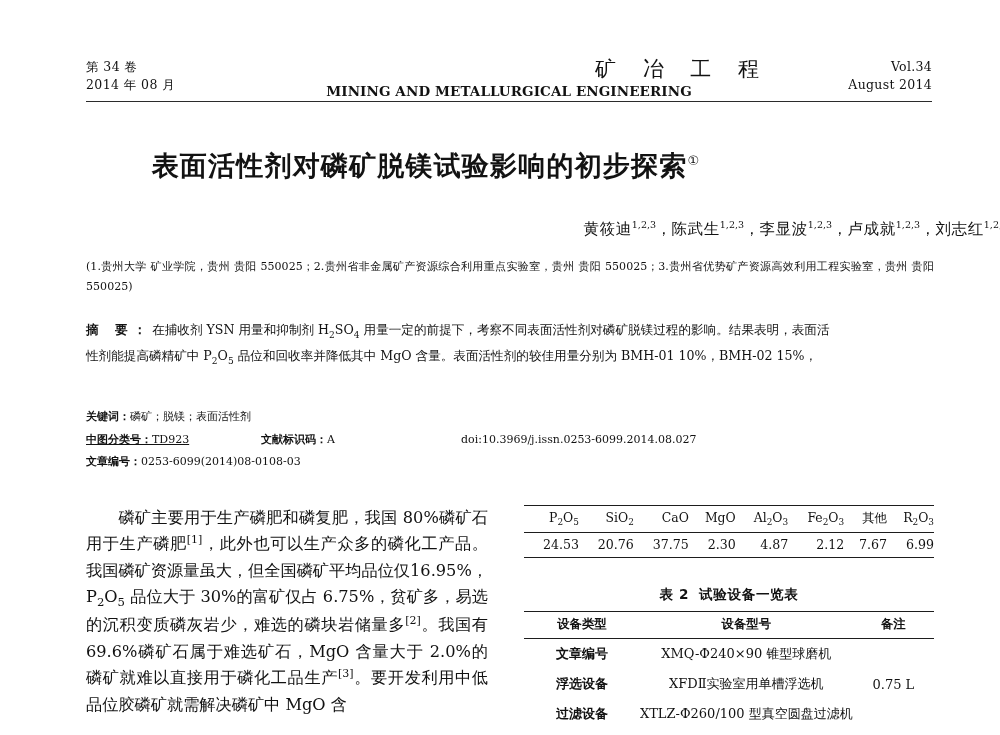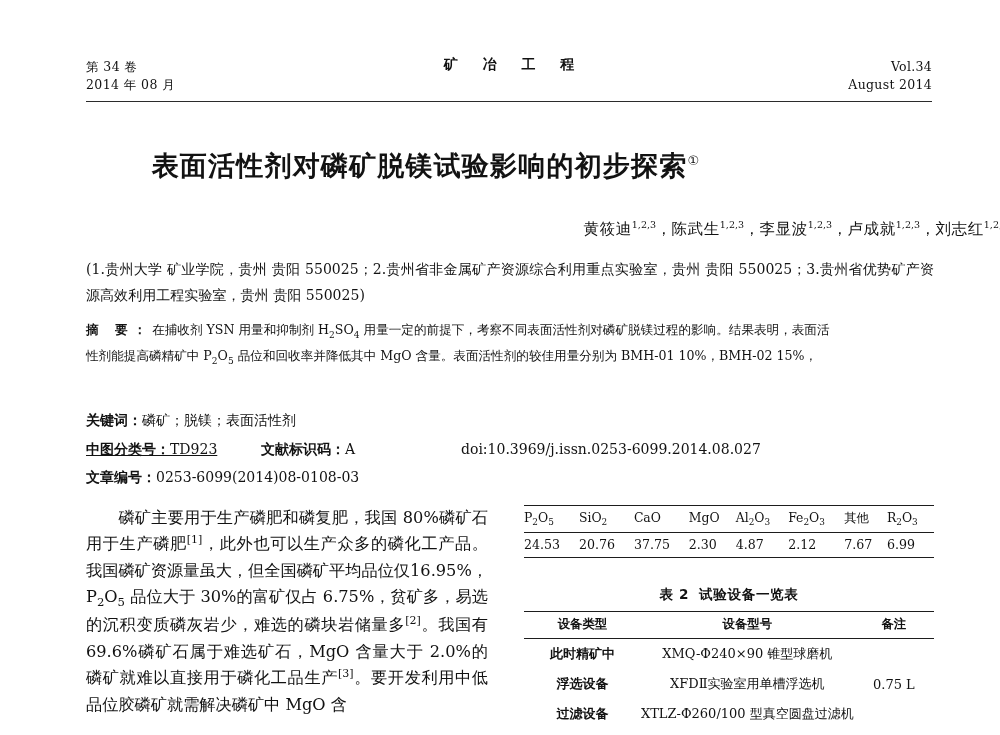--- a/index.html
+++ b/index.html
@@ -50,25 +50,26 @@
   }
   .mast-center {
     position: absolute;
     left: 50%;
     top: -2px;
     transform: translateX(-50%);
     text-align: center;
     width: 520px;
   }
   .journal-cn {
-    font-size: 14px;
-    font-weight: bold;
+    font-size: 21px;
+    font-weight: normal;
     letter-spacing: 10px;
     line-height: 1.25;
     padding-left: 10px;
+    text-align: right;
   }
   .journal-en {
     font-size: 13.5px;
     font-weight: bold;
     letter-spacing: 0.1px;
     line-height: 1.3;
     margin-top: 1px;
   }
   .rule-main {
     position: absolute;
@@ -113,21 +114,21 @@
     vertical-align: super;
     letter-spacing: 0;
   }
   .sep { letter-spacing: 0; }
 
   .affil {
     position: absolute;
     left: 78px;
     top: 257px;
     width: 848px;
-    font-size: 14px;
+    font-size: 11px;
     line-height: 1.85;
     letter-spacing: 0.05px;
     text-align: justify;
   }
 
   
   .absblock {
     position: absolute;
     left: 78px;
     top: 318px;
@@ -139,21 +140,21 @@
   .lbl { font-weight: bold; }
   .lbl-abs { font-weight: bold; letter-spacing: 6px; }
   sub { font-size: 0.72em; vertical-align: sub; }
   sup.ref { font-size: 0.68em; vertical-align: super; }
 
   .metablock {
     position: absolute;
     left: 78px;
     top: 406px;
     width: 848px;
-    font-size: 14px;
+    font-size: 11px;
     line-height: 2.05;
   }
   .metarow { white-space: nowrap; }
   .m-clc   { display: inline-block; width: 175px; text-decoration: underline; }
   .m-doc   { display: inline-block; width: 200px; }
 
   
   .col-left {
     position: absolute;
     left: 78px;
@@ -183,21 +184,21 @@
     margin-bottom: 7px;
     font-family: "DejaVu Sans", "Liberation Sans", sans-serif;
   }
   .tbl-cap .capnum { margin-right: 10px; }
   table.sci {
     width: 410px;
     border-collapse: collapse;
     font-size: 12.6px;
   }
   table.sci th, table.sci td {
-    text-align: left;
+    text-align: right;
     padding: 4px 0 5px 0;
     font-weight: normal;
     white-space: nowrap;
   }
   table.sci thead th {
     border-top: 1.5px solid #1d1d1d;
     border-bottom: 1px solid #1d1d1d;
     font-size: 12.4px;
   }
   table.sci tbody tr:last-child td {
@@ -218,20 +219,21 @@
 
 <div class="page">
 
   <div class="masthead">
     <div class="mast-left">
       <div>第 34 卷</div>
       <div>2014 年 08 月</div>
     </div>
     <div class="mast-center">
       <div class="journal-cn">矿 冶 工 程</div>
+      <div class="journal-en">MINING AND METALLURGICAL ENGINEERING</div>
     </div>
     <div class="mast-right">
       <div>Vol.34</div>
       <div>August 2014</div>
     </div>
   </div>
   <div class="rule-main"></div>
 
   <div class="title">
     <span>表面活性剂对磷矿脱镁试验影响的初步探索</span><sup>①</sup>
@@ -295,21 +297,21 @@
       <table class="sci t2">
         <thead>
           <tr>
             <th class="c1">设备类型</th>
             <th class="c2">设备型号</th>
             <th class="c3">备注</th>
           </tr>
         </thead>
         <tbody>
           <tr>
-            <td class="c1">此时精矿中</td>
+            <td class="c1">文章编号</td>
             <td class="c2">XMQ-Φ240×90 锥型球磨机</td>
             <td class="c3"></td>
           </tr>
           <tr>
             <td class="c1">浮选设备</td>
             <td class="c2">XFDⅡ实验室用单槽浮选机</td>
             <td class="c3">0.75 L</td>
           </tr>
           <tr>
             <td class="c1">过滤设备</td>

